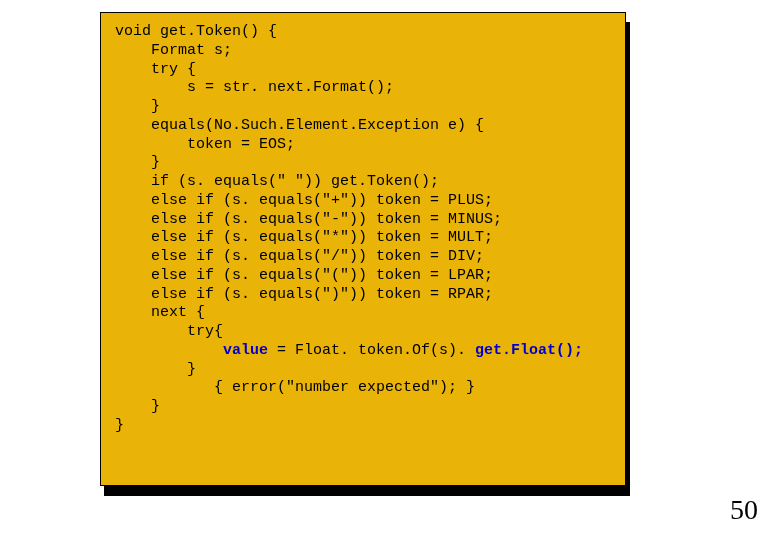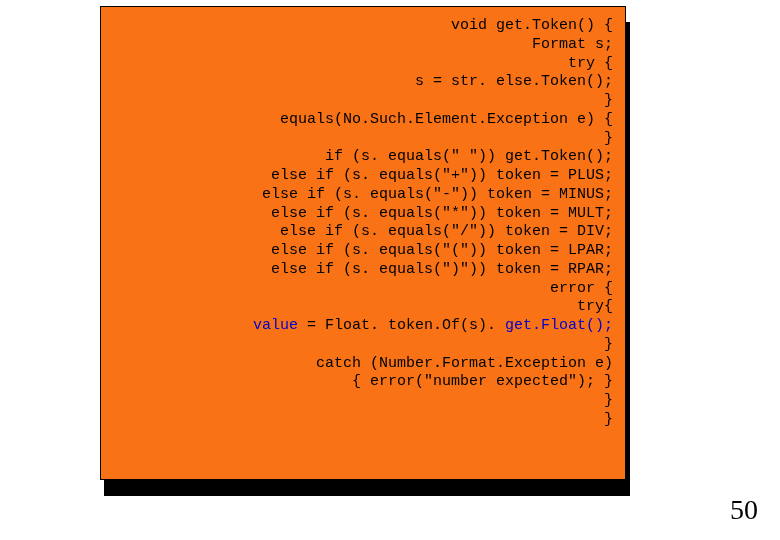--- a/index.html
+++ b/index.html
@@ -22,69 +22,68 @@
     position: absolute;
     left: 104px;
     top: 22px;
     width: 526px;
     height: 474px;
     background: #000;
   }
   .code-box {
     position: absolute;
     left: 100px;
-    top: 6px;
+    top: 12px;
     width: 526px;
     height: 474px;
-    background: #f97316;
+    background: #eab308;
     border: 1.5px solid #000;
     box-sizing: border-box;
     padding: 10px 12px 10px 14px;
     line-height: 1.25;
-    text-align: right;
   }
   .code-line {
     white-space: pre;
   }
   .bold-blue {
     color: #0000cc;
-    font-weight: normal;
+    font-weight: bold;
   }
   .page-num {
     position: absolute;
     right: 22px;
     bottom: 14px;
     font-family: "Times New Roman", Times, serif;
     font-size: 28px;
     color: #000;
   }
 </style>
 </head>
 <body>
 
 <div class="slide">
   <div class="code-shadow"></div>
   <div class="code-box">
     <div class="code-line">void get.Token() {</div>
     <div class="code-line">    Format s;</div>
     <div class="code-line">    try {</div>
-    <div class="code-line">        s = str. else.Token();</div>
+    <div class="code-line">        s = str. next.Format();</div>
     <div class="code-line">    }</div>
     <div class="code-line">    equals(No.Such.Element.Exception e) {</div>
+    <div class="code-line">        token = EOS;</div>
     <div class="code-line">    }</div>
     <div class="code-line">    if (s. equals(" ")) get.Token();</div>
     <div class="code-line">    else if (s. equals("+")) token = PLUS;</div>
     <div class="code-line">    else if (s. equals("-")) token = MINUS;</div>
     <div class="code-line">    else if (s. equals("*")) token = MULT;</div>
     <div class="code-line">    else if (s. equals("/")) token = DIV;</div>
     <div class="code-line">    else if (s. equals("(")) token = LPAR;</div>
     <div class="code-line">    else if (s. equals(")")) token = RPAR;</div>
-    <div class="code-line">    error {</div>
+    <div class="code-line">    next {</div>
     <div class="code-line">        try{</div>
     <div class="code-line"><span>            </span><span class="bold-blue">value</span><span> = Float. token.Of(s).</span><span class="bold-blue"> get.Float();</span></div>
     <div class="code-line">        }</div>
-    <div class="code-line">        catch (Number.Format.Exception e)</div>
     <div class="code-line">           { error("number expected"); }</div>
     <div class="code-line">    }</div>
     <div class="code-line">}</div>
   </div>
   <div class="page-num">50</div>
 </div>
 
 </body></html>

